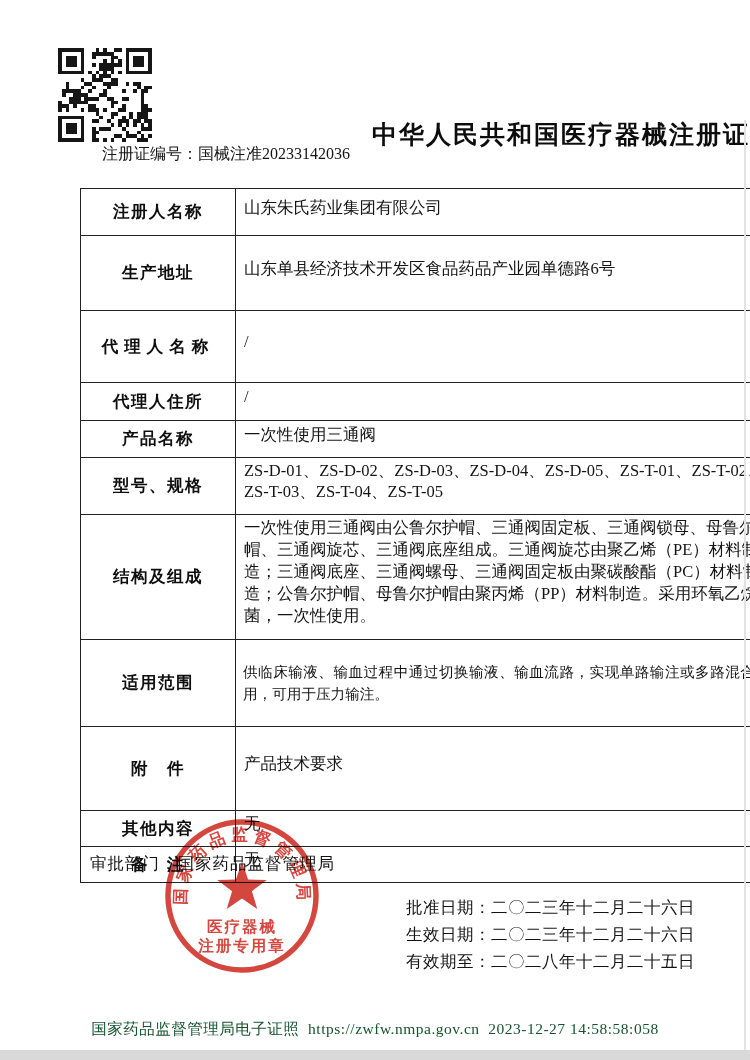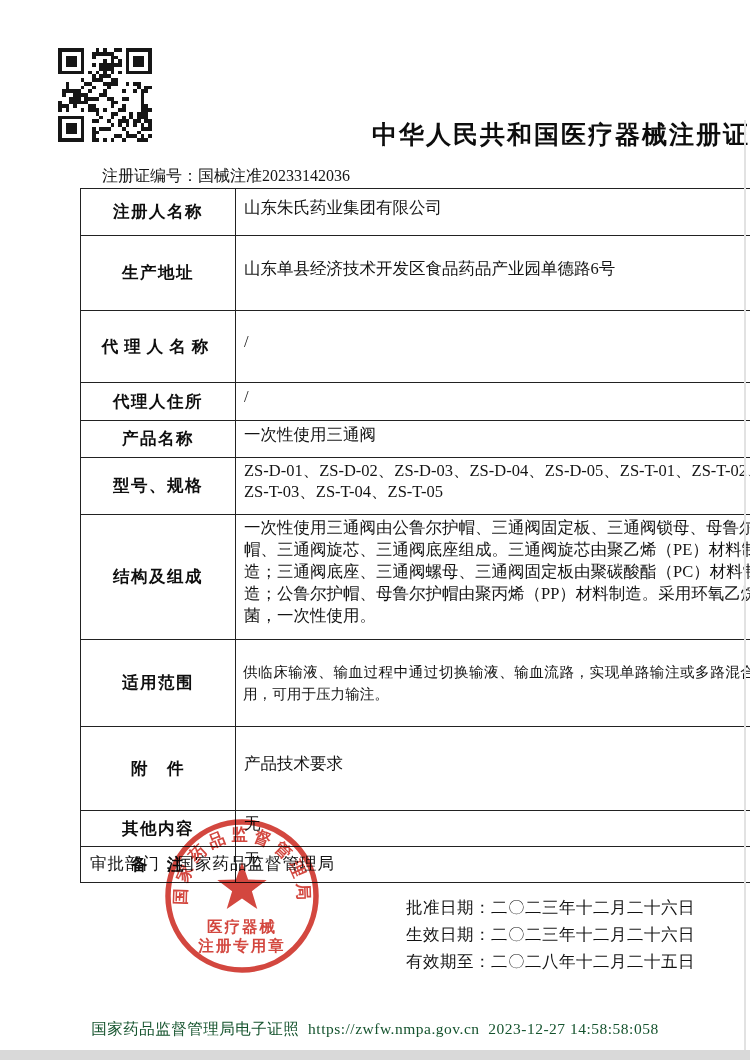--- a/index.html
+++ b/index.html
@@ -9,21 +9,21 @@
   }
   
   .qr{position:absolute;left:58px;top:48px;width:94px;height:94px;shape-rendering:crispEdges;}
   
   .title{
     position:absolute;left:0;top:119px;width:750px;text-align:right;
     font-family:"Liberation Sans", sans-serif;font-weight:bold;
     font-size:25px;line-height:30px;letter-spacing:2px;color:#0d0d0d;
   }
   
-  .certline{position:absolute;left:102px;top:166px;font-size:16px;color:#151515;}
+  .certline{position:absolute;left:102px;top:144px;font-size:16px;color:#151515;}
   
   table.tbl{
     position:absolute;left:80px;top:188px;width:711px;
     border-collapse:collapse;table-layout:fixed;
   }
   table.tbl td{border:1px solid #222;vertical-align:middle;overflow:hidden;}
   td.lbl{
     width:152px;text-align:center;
     font-family:"Liberation Sans", sans-serif;font-weight:bold;
     font-size:16.5px;letter-spacing:1.5px;color:#0e0e0e;

